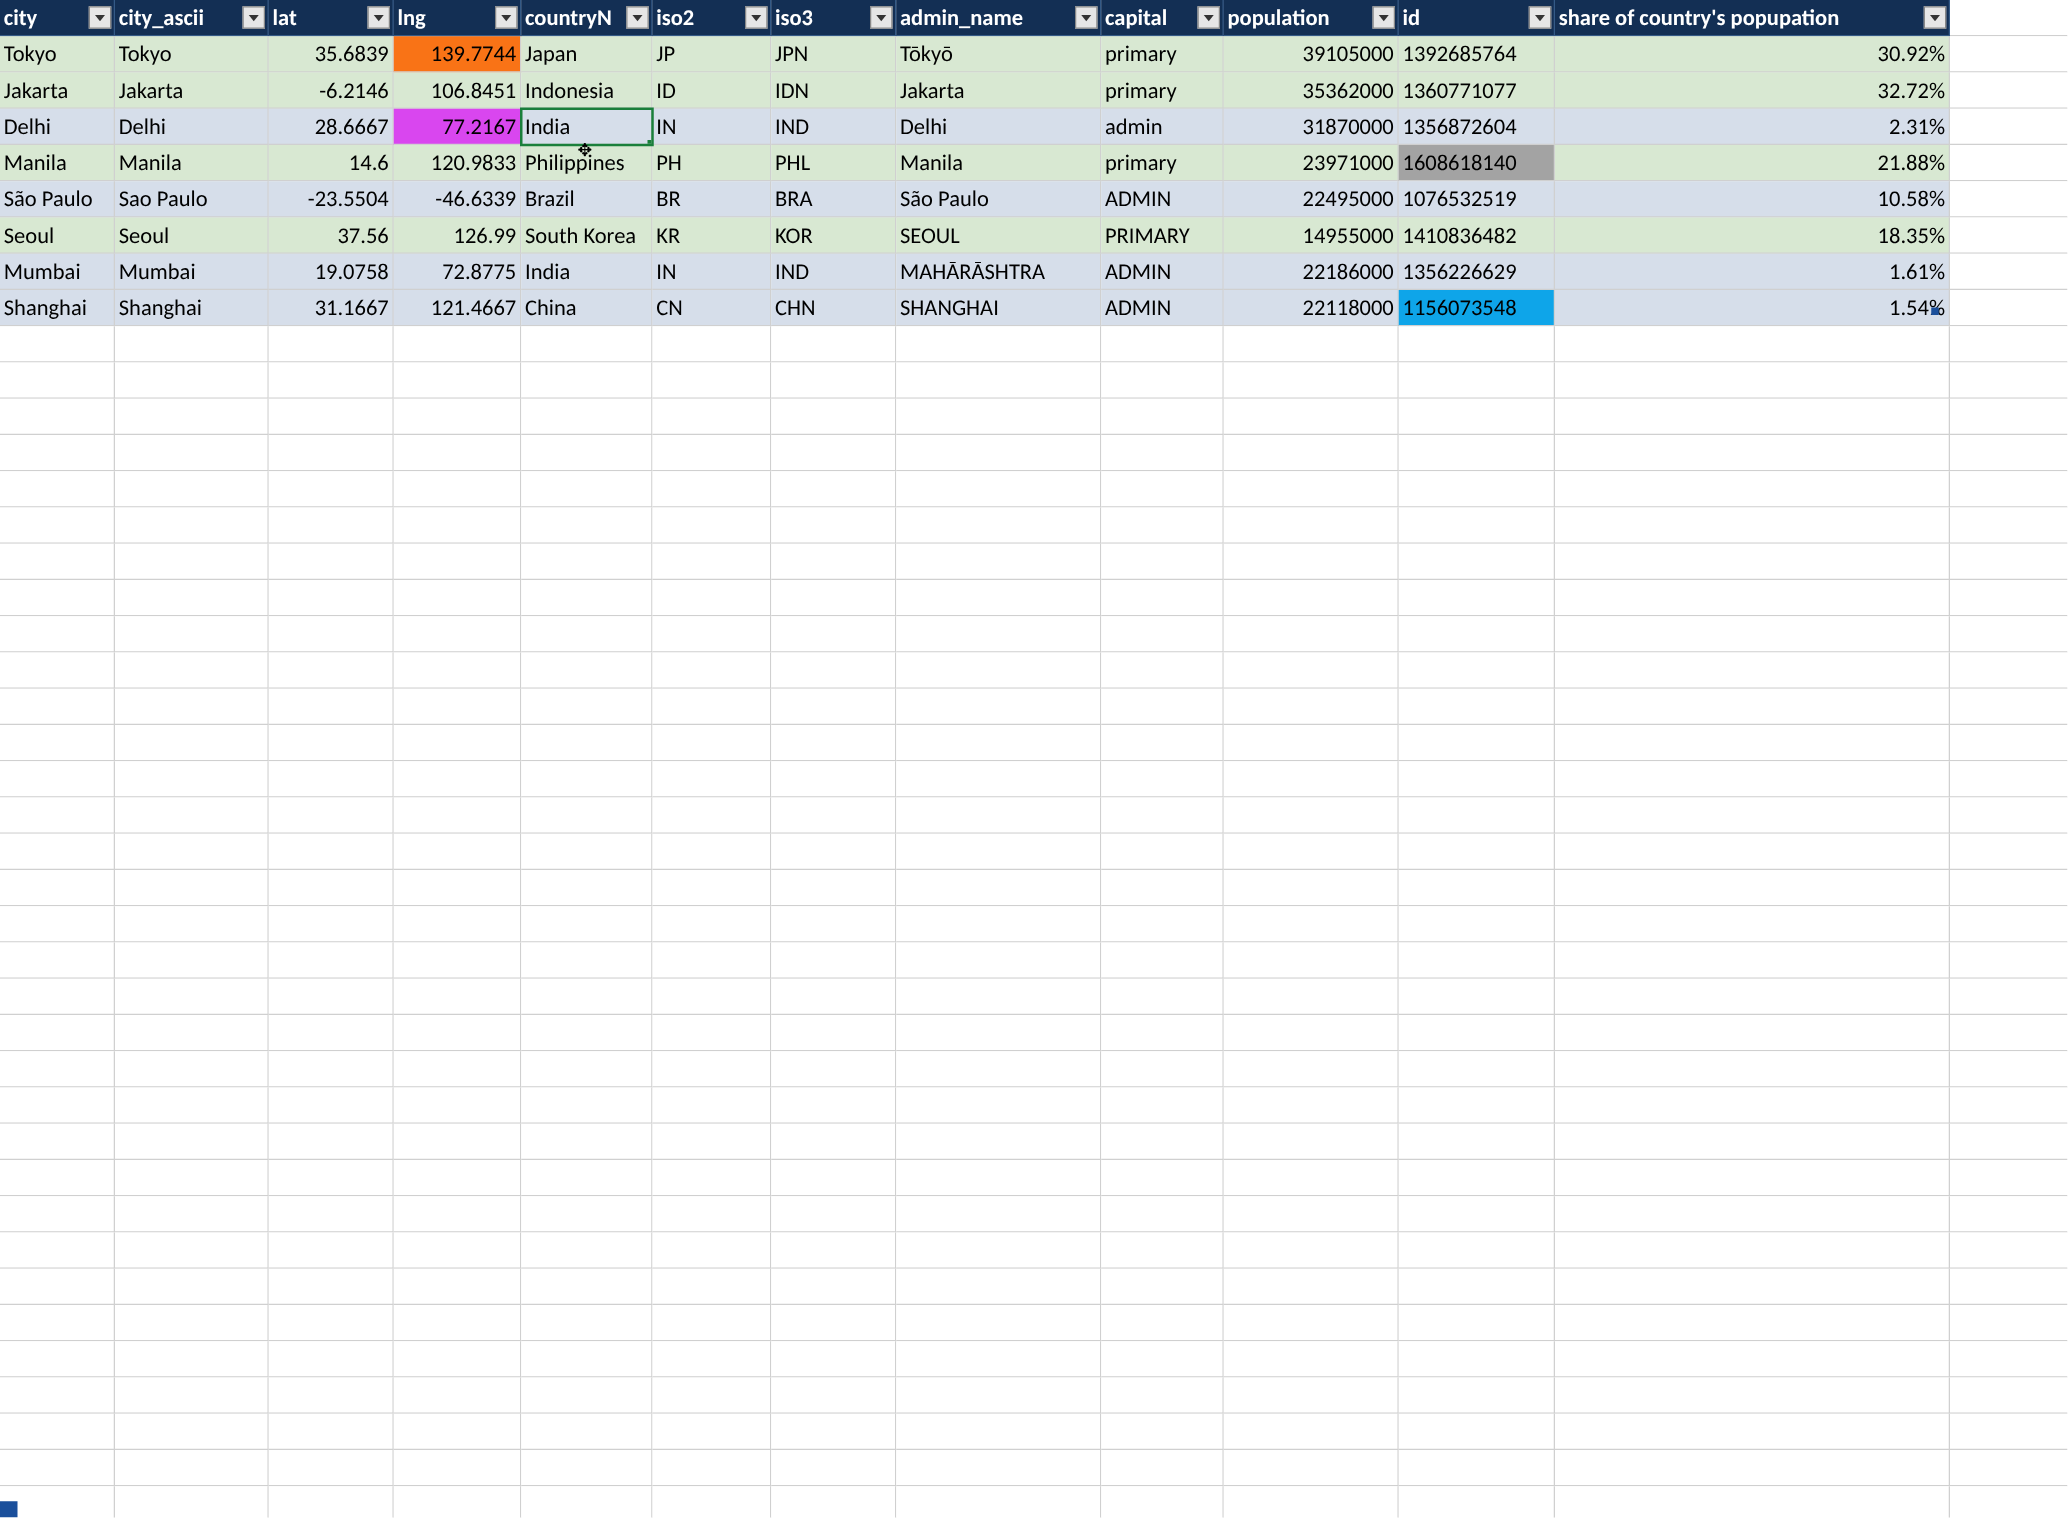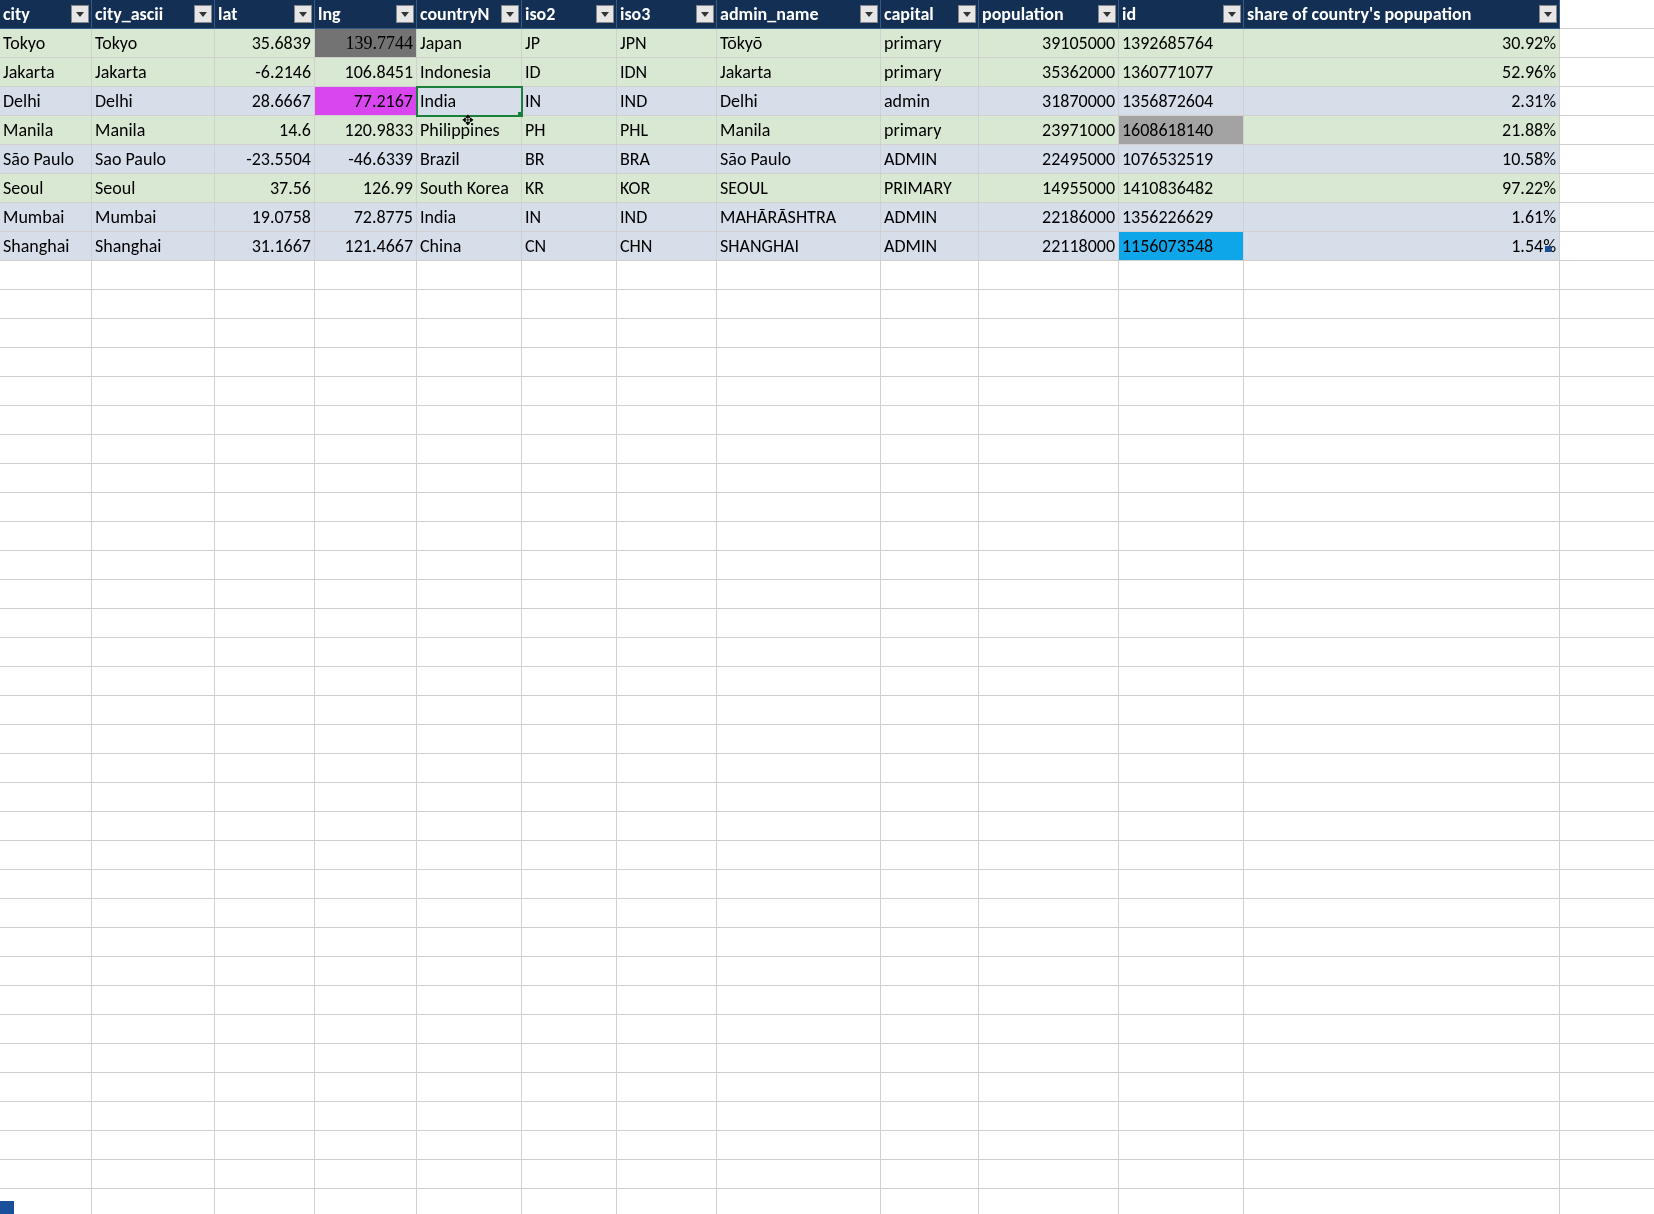--- a/index.html
+++ b/index.html
@@ -154,42 +154,42 @@
       <div class="filter-btn"></div>
     </div>
     <div class="hdr">
       <span>share of country's popupation</span>
       <div class="filter-btn"></div>
     </div>
     <div class="cell far-right"></div>
     <div class="cell txt" style="background: rgb(216, 232, 210);">Tokyo</div>
     <div class="cell txt" style="background: rgb(216, 232, 210);">Tokyo</div>
     <div class="cell num" style="background: rgb(216, 232, 210);">35.6839</div>
-    <div class="cell num" style="background: #737373; font-family: Liberation Serif, serif;">139.7744</div>
+    <div class="cell num" style="background: #f97316;">139.7744</div>
     <div class="cell txt" style="background: rgb(216, 232, 210);">Japan</div>
     <div class="cell txt" style="background: rgb(216, 232, 210);">JP</div>
     <div class="cell txt" style="background: rgb(216, 232, 210);">JPN</div>
     <div class="cell txt" style="background: rgb(216, 232, 210);">Tōkyō</div>
     <div class="cell txt" style="background: rgb(216, 232, 210);">primary</div>
     <div class="cell num" style="background: rgb(216, 232, 210);">39105000</div>
     <div class="cell txt" style="background: rgb(216, 232, 210);">1392685764</div>
     <div class="cell num" style="background: rgb(216, 232, 210);">30.92%</div>
     <div class="cell far-right"></div>
     <div class="cell txt" style="background: rgb(216, 232, 210);">Jakarta</div>
     <div class="cell txt" style="background: rgb(216, 232, 210);">Jakarta</div>
     <div class="cell num" style="background: rgb(216, 232, 210);">-6.2146</div>
     <div class="cell num" style="background: rgb(216, 232, 210);">106.8451</div>
     <div class="cell txt" style="background: rgb(216, 232, 210);">Indonesia</div>
     <div class="cell txt" style="background: rgb(216, 232, 210);">ID</div>
     <div class="cell txt" style="background: rgb(216, 232, 210);">IDN</div>
     <div class="cell txt" style="background: rgb(216, 232, 210);">Jakarta</div>
     <div class="cell txt" style="background: rgb(216, 232, 210);">primary</div>
     <div class="cell num" style="background: rgb(216, 232, 210);">35362000</div>
     <div class="cell txt" style="background: rgb(216, 232, 210);">1360771077</div>
-    <div class="cell num" style="background: rgb(216, 232, 210);">52.96%</div>
+    <div class="cell num" style="background: rgb(216, 232, 210);">32.72%</div>
     <div class="cell far-right"></div>
     <div class="cell txt" style="background: rgb(214, 222, 234);">Delhi</div>
     <div class="cell txt" style="background: rgb(214, 222, 234);">Delhi</div>
     <div class="cell num" style="background: rgb(214, 222, 234);">28.6667</div>
     <div class="cell num" style="background: #d946ef;">77.2167</div>
     <div class="cell txt selected" style="background: rgb(214, 222, 234);">India</div>
     <div class="cell txt" style="background: rgb(214, 222, 234);">IN</div>
     <div class="cell txt" style="background: rgb(214, 222, 234);">IND</div>
     <div class="cell txt" style="background: rgb(214, 222, 234);">Delhi</div>
     <div class="cell txt" style="background: rgb(214, 222, 234);">admin</div>
@@ -227,21 +227,21 @@
     <div class="cell txt" style="background: rgb(216, 232, 210);">Seoul</div>
     <div class="cell num" style="background: rgb(216, 232, 210);">37.56</div>
     <div class="cell num" style="background: rgb(216, 232, 210);">126.99</div>
     <div class="cell txt overflow" style="background: rgb(216, 232, 210);">South Korea</div>
     <div class="cell txt" style="background: rgb(216, 232, 210);">KR</div>
     <div class="cell txt" style="background: rgb(216, 232, 210);">KOR</div>
     <div class="cell txt" style="background: rgb(216, 232, 210);">SEOUL</div>
     <div class="cell txt" style="background: rgb(216, 232, 210);">PRIMARY</div>
     <div class="cell num" style="background: rgb(216, 232, 210);">14955000</div>
     <div class="cell txt" style="background: rgb(216, 232, 210);">1410836482</div>
-    <div class="cell num" style="background: rgb(216, 232, 210);">97.22%</div>
+    <div class="cell num" style="background: rgb(216, 232, 210);">18.35%</div>
     <div class="cell far-right"></div>
     <div class="cell txt" style="background: rgb(214, 222, 234);">Mumbai</div>
     <div class="cell txt" style="background: rgb(214, 222, 234);">Mumbai</div>
     <div class="cell num" style="background: rgb(214, 222, 234);">19.0758</div>
     <div class="cell num" style="background: rgb(214, 222, 234);">72.8775</div>
     <div class="cell txt" style="background: rgb(214, 222, 234);">India</div>
     <div class="cell txt" style="background: rgb(214, 222, 234);">IN</div>
     <div class="cell txt" style="background: rgb(214, 222, 234);">IND</div>
     <div class="cell txt" style="background: rgb(214, 222, 234);">MAHĀRĀSHTRA</div>
     <div class="cell txt" style="background: rgb(214, 222, 234);">ADMIN</div>

